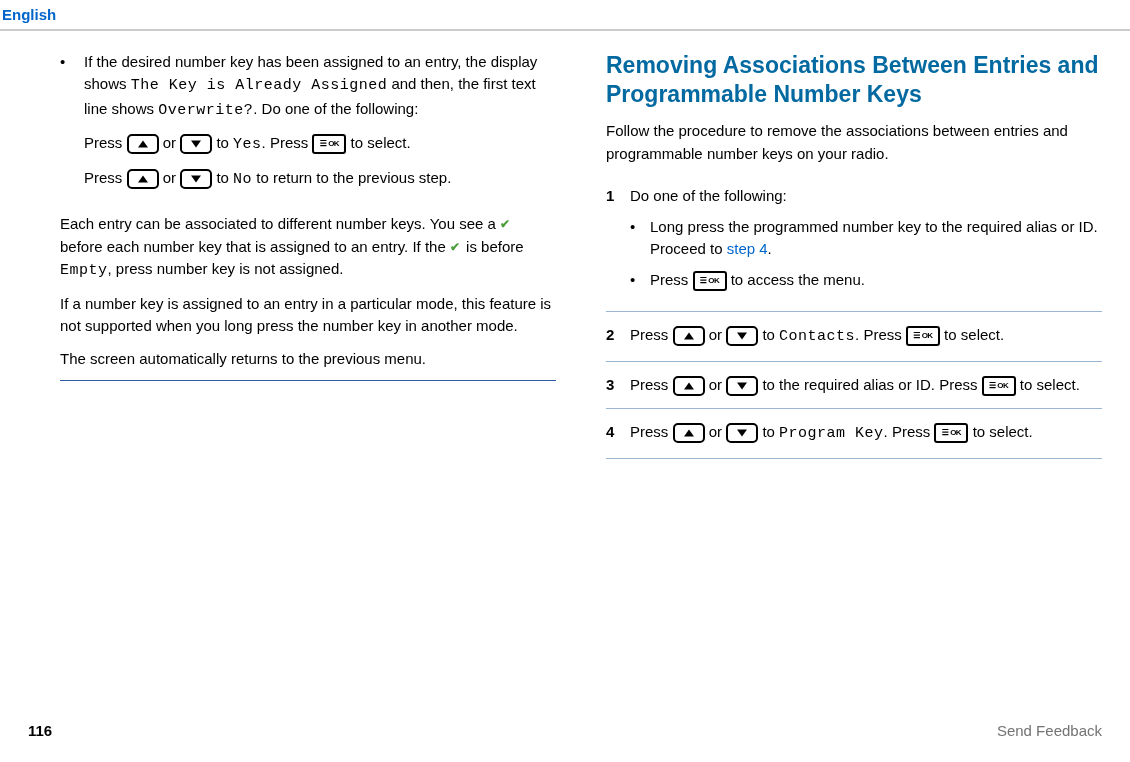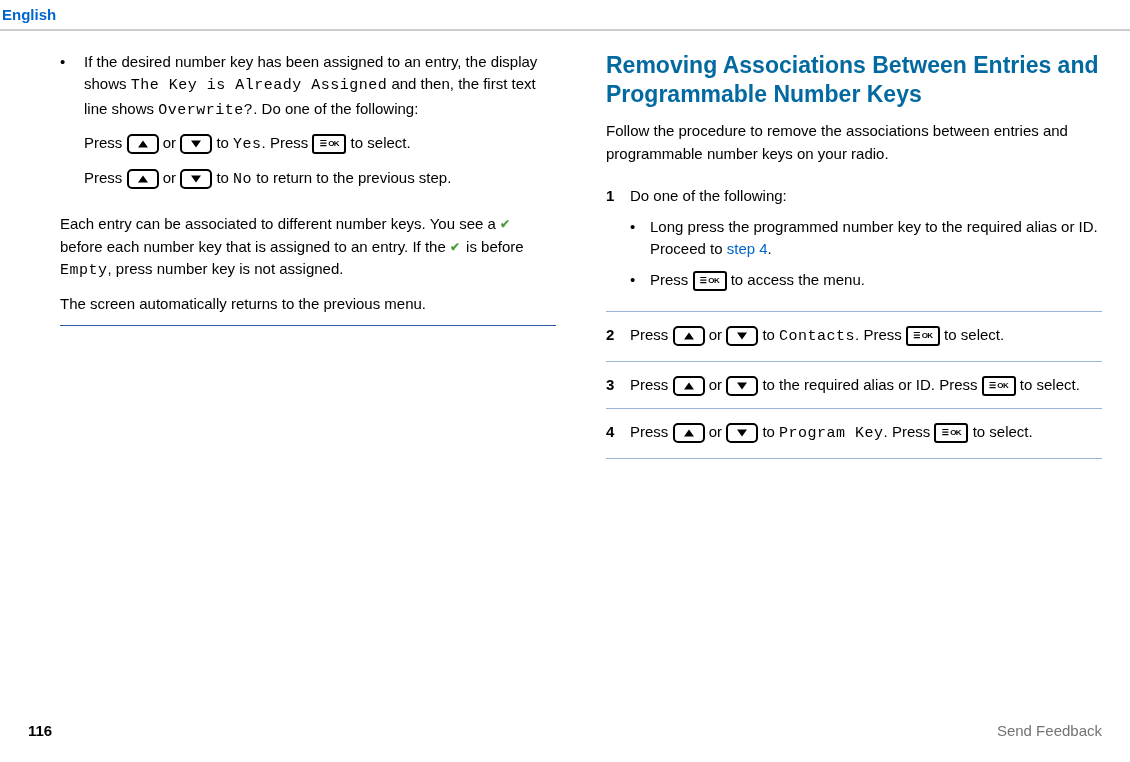--- a/index.html
+++ b/index.html
@@ -213,20 +213,23 @@
           <span class="key-arrow arrow-down"></span>
           <span> to </span><span class="lcd-font">No</span><span> to return to the previous step.</span>
         </div>
       </div>
     </div>
 
     <div class="para">
       <span>Each entry can be associated to different number keys. You see a </span><span class="check-icon"></span><span> before each number key that is assigned to an entry. If the </span><span class="check-icon"></span><span> is before </span><span class="lcd-font">Empty</span><span>, press number key is not assigned.</span>
     </div>
 
+    <div class="para" style="margin-top:2px">
+      <span>If a number key is assigned to an entry in a particular mode, this feature is not supported when you long press the number key in another mode.</span>
+    </div>
 
     <div class="para">
       <span>The screen automatically returns to the previous menu.</span>
     </div>
 
     <hr class="hr-line">
   </div>
 
   <div class="col right-col">
     <h2 class="section-title">Removing Associations Between Entries and Programmable Number Keys</h2>

